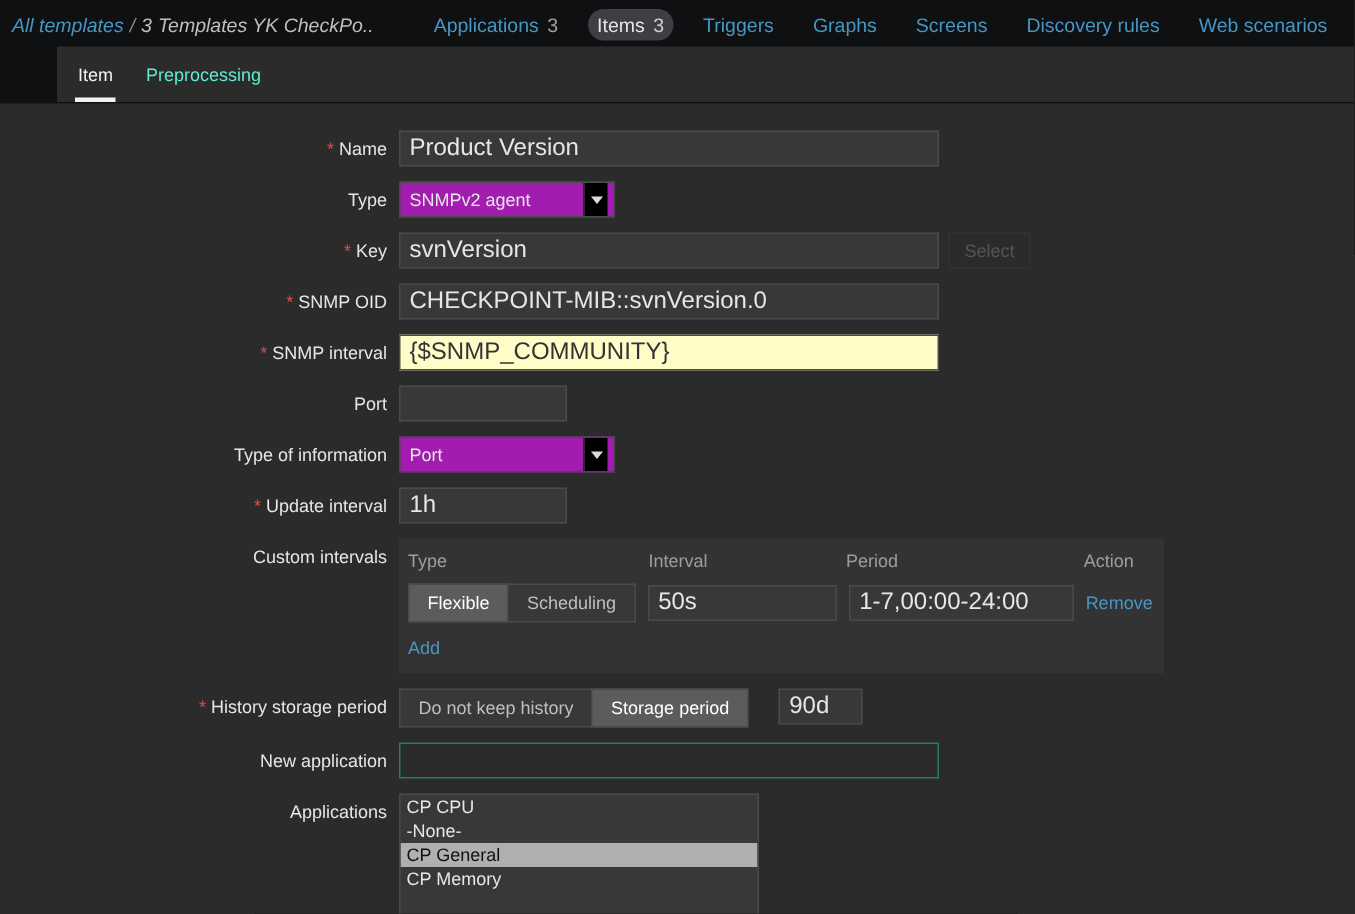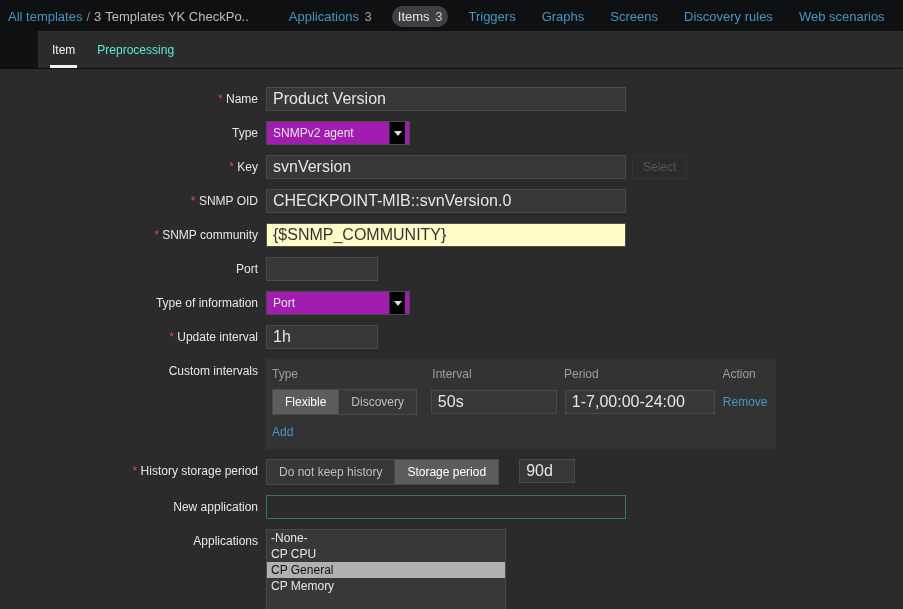--- a/index.html
+++ b/index.html
@@ -20,20 +20,21 @@
     padding: 6px 8px 4px 8px;
     gap: 4px;
     font-size: 13px;
   }
   .breadcrumb {
     display: flex;
     align-items: center;
     gap: 4px;
     color: #bfbfbf;
     margin-right: 30px;
+    font-style: italic;
   }
   .breadcrumb .sep { color: #888; }
   .hosttabs {
     display: flex;
     align-items: center;
     gap: 14px;
   }
   .hosttabs .tab {
     color: #4796c4;
     padding: 3px 6px;
@@ -267,21 +268,21 @@
   </div>
 
   <div class="row">
     <div class="label req">SNMP OID</div>
     <div class="field">
       <input type="text" style="width: 360px;" value="CHECKPOINT-MIB::svnVersion.0">
     </div>
   </div>
 
   <div class="row">
-    <div class="label req">SNMP community</div>
+    <div class="label req">SNMP interval</div>
     <div class="field">
       <input type="text" class="yellowbox" style="width: 360px;" value="{$SNMP_COMMUNITY}">
     </div>
   </div>
 
   <div class="row">
     <div class="label">Port</div>
     <div class="field">
       <input type="text" style="width: 112px;" value="">
     </div>
@@ -311,21 +312,21 @@
         <div class="ci-head">
           <div class="ci-col-type">Type</div>
           <div class="ci-col-int">Interval</div>
           <div class="ci-col-per">Period</div>
           <div class="ci-col-act">Action</div>
         </div>
         <div class="ci-row">
           <div class="ci-col-type">
             <div class="seggroup">
               <div class="seg active">Flexible</div>
-              <div class="seg">Discovery</div>
+              <div class="seg">Scheduling</div>
             </div>
           </div>
           <div class="ci-col-int">
             <input type="text" style="width: 126px;" value="50s">
           </div>
           <div class="ci-col-per">
             <input type="text" style="width: 150px;" value="1-7,00:00-24:00">
           </div>
           <div class="ci-col-act">
             <a>Remove</a>
@@ -353,21 +354,21 @@
     <div class="label">New application</div>
     <div class="field">
       <input type="text" class="greenborder" style="width: 360px; background: rgb(43, 43, 43);" value="">
     </div>
   </div>
 
   <div class="row">
     <div class="label">Applications</div>
     <div class="field">
       <div class="listbox">
+        <div class="opt">CP CPU</div>
         <div class="opt">-None-</div>
-        <div class="opt">CP CPU</div>
         <div class="opt selected">CP General</div>
         <div class="opt">CP Memory</div>
       </div>
     </div>
   </div>
 
 </div>
 
 </body></html>

